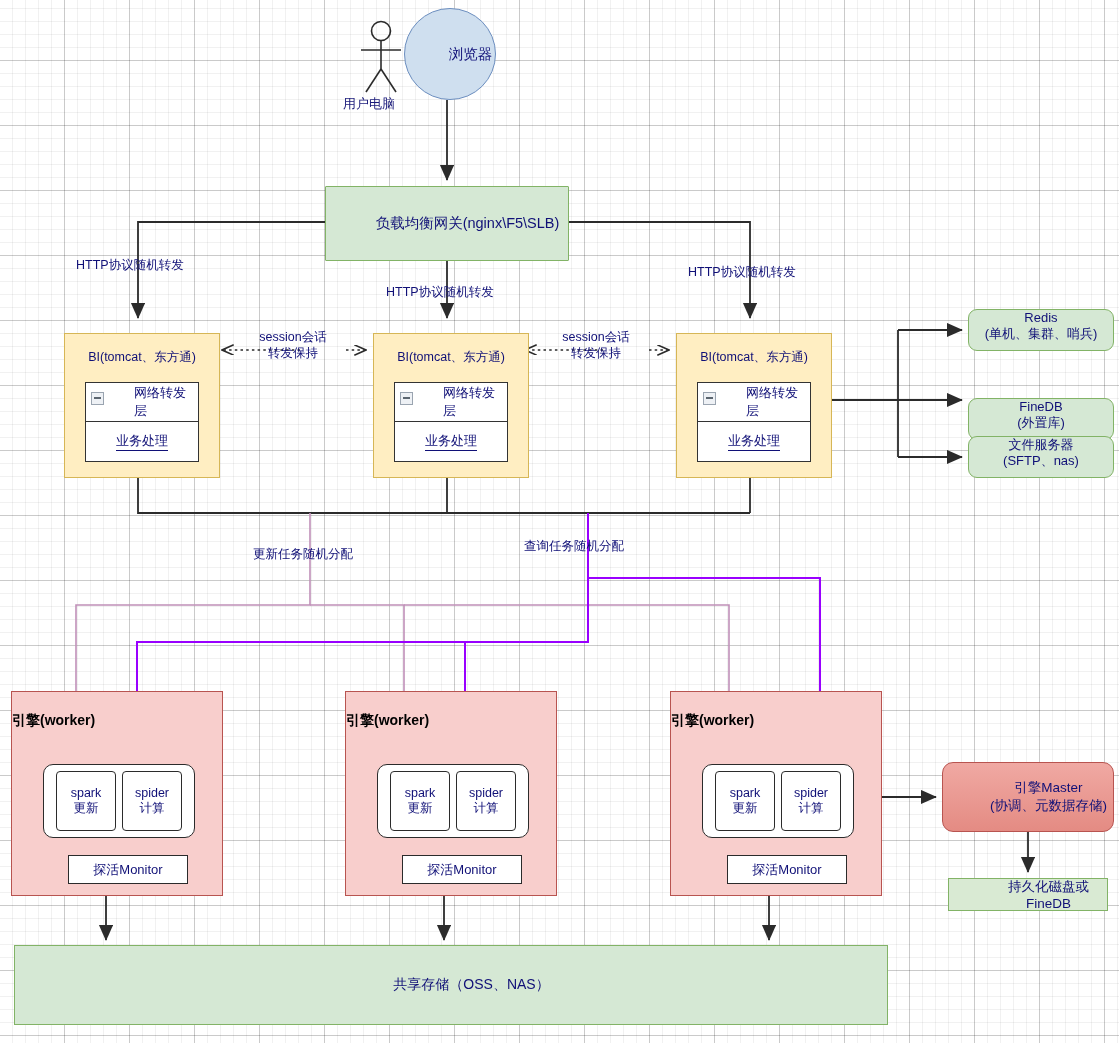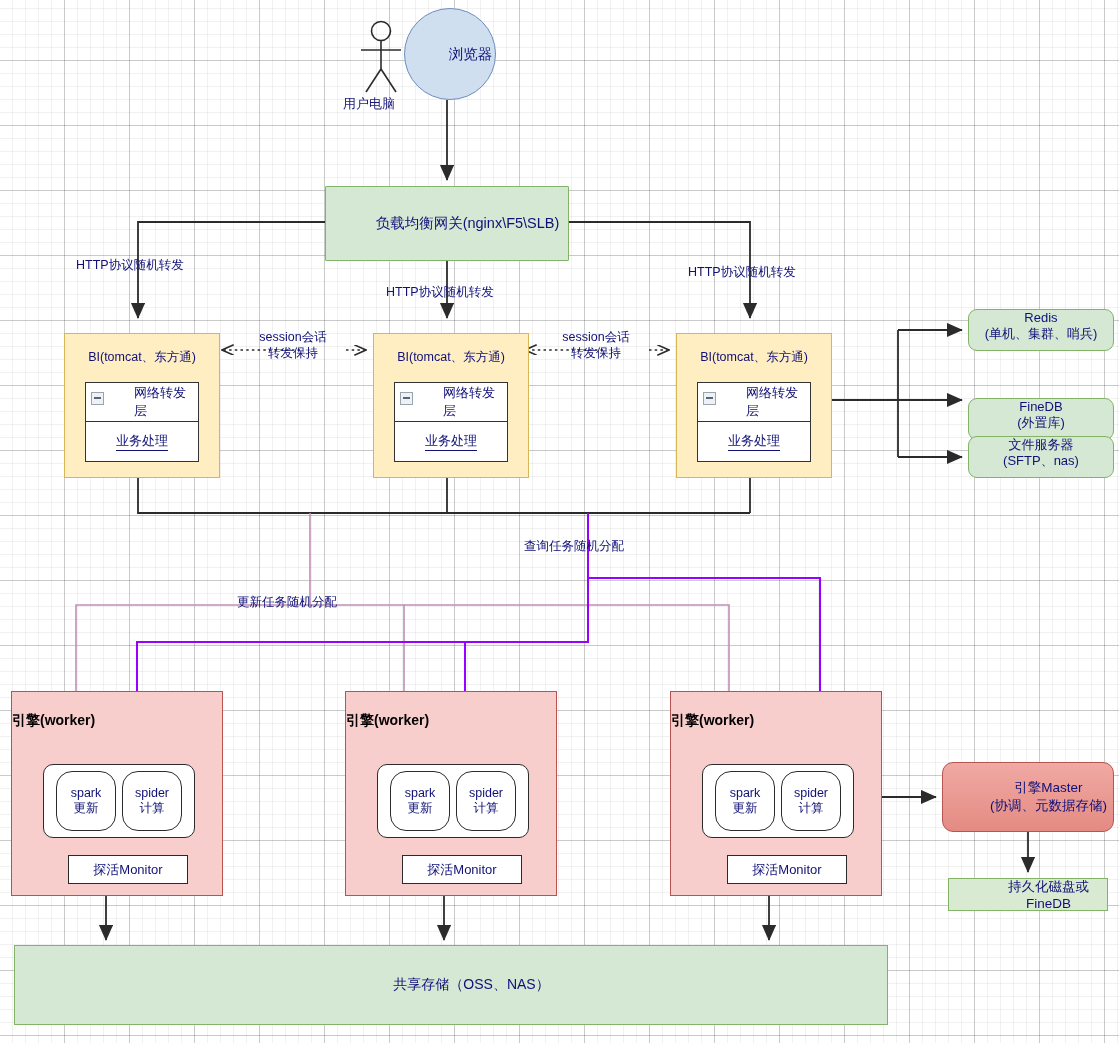--- a/index.html
+++ b/index.html
@@ -56,21 +56,21 @@
     position:absolute;box-sizing:border-box;width:212px;height:205px;top:691px;
     background:#f8cecc;border:1.6px solid #b85450;
   }
   .worker .w-title{position:absolute;left:0;right:0;top:20px;text-align:left;font-weight:bold;font-size:14px;color:#000;}
   .worker .engine-box{
     position:absolute;left:31px;top:72px;width:150px;height:72px;
     border:1.8px solid #2b2b2b;border-radius:10px;background:#fff;
     display:flex;align-items:center;justify-content:center;gap:6px;
   }
   .worker .engine-box .cell{
-    width:58px;height:58px;border:1.4px solid #2b2b2b;border-radius:16px;background:#fff;
+    width:58px;height:58px;border:1.4px solid #2b2b2b;border-radius:4px;background:#fff;
     display:flex;flex-direction:column;align-items:center;justify-content:center;
     font-size:12.5px;line-height:1.18;color:#101077;
   }
   .worker .monitor{
     position:absolute;left:56px;top:163px;width:118px;height:27px;
     border:1.4px solid #2b2b2b;background:#fff;color:#101077;font-size:13px;
     display:flex;align-items:center;justify-content:center;
   }
   .master{
     left:942px;top:762px;width:172px;height:70px;border-radius:11px;
@@ -239,21 +239,21 @@
       <div>(外置库)</div>
     </div>
   </div>
   <div class="store" style="top:436px;">
     <div>
       <div>文件服务器</div>
       <div>(SFTP、nas)</div>
     </div>
   </div>
 
-  <div class="edge-label" style="left:237px;top:547px;margin-top:48px;">更新任务随机分配</div>
+  <div class="edge-label" style="left:253px;top:547px;">更新任务随机分配</div>
   <div class="edge-label" style="left:524px;top:539px;">查询任务随机分配</div>
 
   <div class="worker" style="left:11px;">
     <div class="w-title">引擎(worker)</div>
     <div class="engine-box">
       <div class="cell">
         <div>spark</div>
         <div>更新</div>
       </div>
       <div class="cell">

